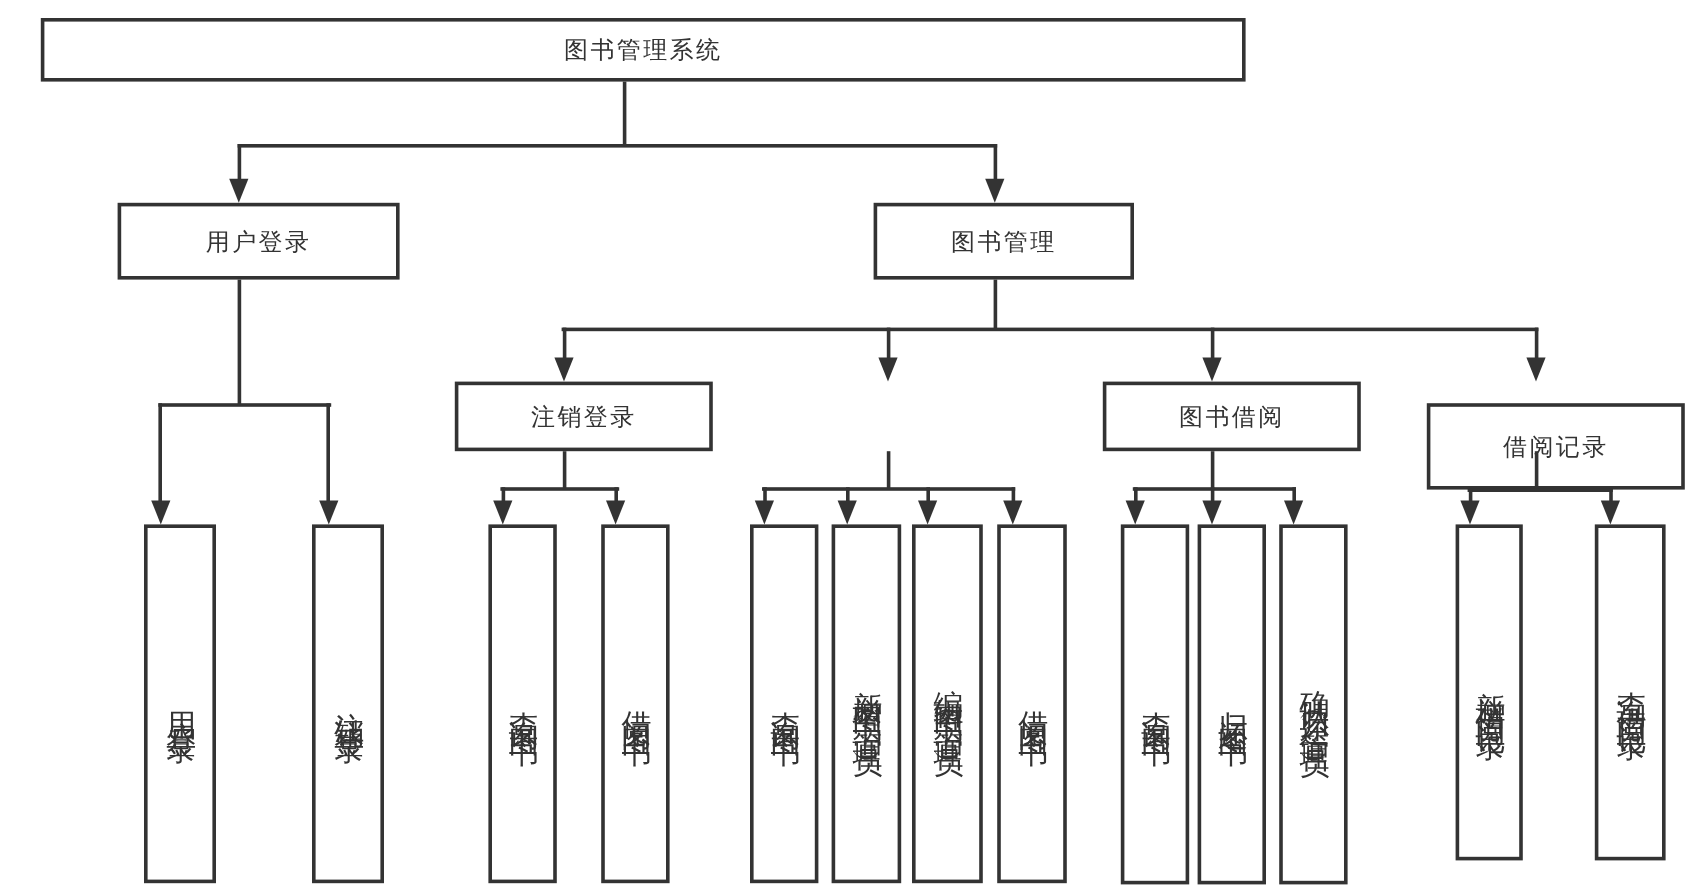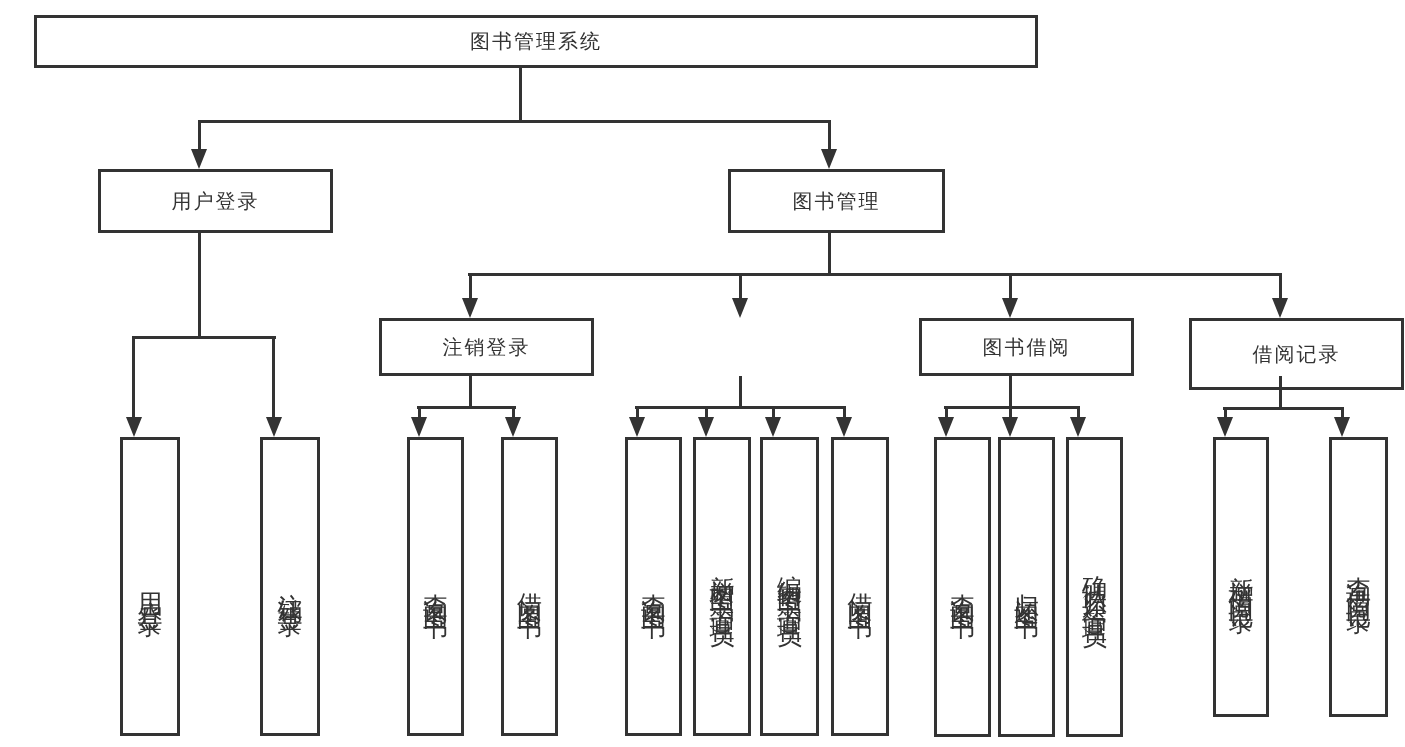--- a/index.html
+++ b/index.html
@@ -63,21 +63,21 @@
   <div class="box hbox" style="left:712px;top:169px;width:217px;height:64px">
     <span>图书管理</span>
   </div>
 
   <div class="box hbox" style="left:363px;top:318px;width:215px;height:58px">
     <span>注销登录</span>
   </div>
   <div class="box hbox" style="left:903px;top:318px;width:215px;height:58px">
     <span>图书借阅</span>
   </div>
-  <div class="box hbox" style="left:1173px;top:318px;width:215px;height:72px">
+  <div class="box hbox" style="left:1173px;top:336px;width:215px;height:72px">
     <span>借阅记录</span>
   </div>
 
   <div class="box leaf" style="left:104px;top:437px;width:60px;height:299px">
     <span>用户登录</span>
   </div>
   <div class="box leaf" style="left:244px;top:437px;width:60px;height:299px">
     <span>注销登录</span>
   </div>
 

